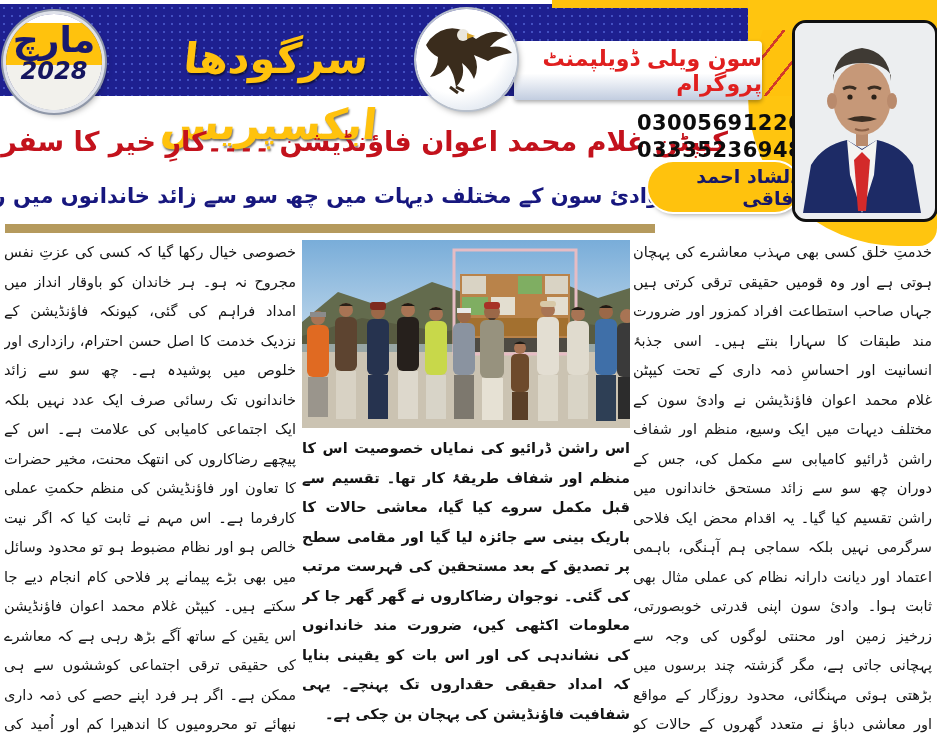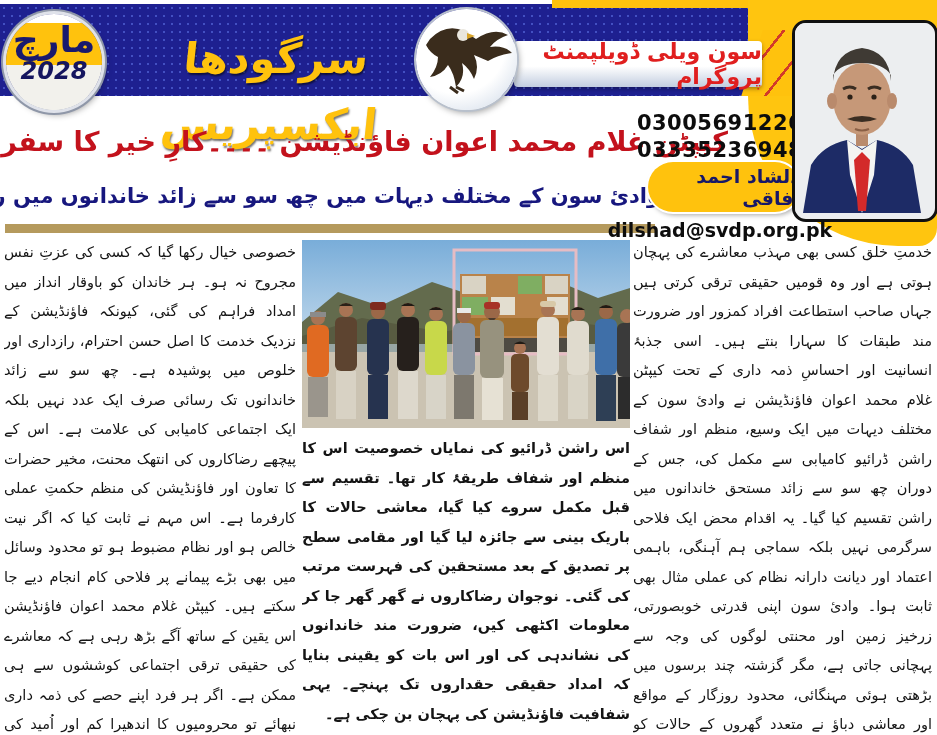--- a/index.html
+++ b/index.html
@@ -25,21 +25,21 @@
   .paper-title{position:absolute;left:108px;top:26px;width:336px;height:66px;z-index:3;
                color:#ffc20d;font-size:42px;font-weight:bold;direction:rtl;text-align:center;
                line-height:66px;transform:skewX(-6deg);
                text-shadow:1px 2px 2px rgba(0,0,0,.55);}
 
   .eagle-circle{position:absolute;left:416px;top:9px;width:101px;height:101px;border-radius:50%;
                 background:radial-gradient(circle at 40% 35%,#ffffff 55%,#c8d4e4);
                 box-shadow:0 0 0 2px #b8c0cc,2px 3px 6px rgba(0,0,0,.35);z-index:5;overflow:hidden;}
   .eagle-circle svg{display:block;}
 
-  .program-band{position:absolute;left:514px;top:41px;width:248px;height:46px;z-index:3;
+  .program-band{position:absolute;left:514px;top:41px;width:248px;height:59px;z-index:3;
                 background:linear-gradient(#ffffff 55%,#c2cde0);border-radius:4px;
                 display:flex;align-items:center;justify-content:center;
                 box-shadow:0 2px 4px rgba(0,0,0,.35);}
   .program-band span{color:#e01f1f;font-size:22px;font-weight:bold;direction:rtl;}
   .band-stripe{position:absolute;left:752px;top:30px;width:60px;height:66px;z-index:2;
                background:repeating-linear-gradient(115deg,#ffc20d 0 18px,#d23a2a 18px 21px,#ffc20d 21px 30px);
                transform:skewX(-18deg);}
 
   
   .photo-card{position:absolute;left:792px;top:20px;width:140px;height:196px;z-index:7;
@@ -122,21 +122,20 @@
       <path d="M52,96 Q67,90 82,96 Q67,102 52,96 Z" fill="#3a2d22"></path>
       <path d="M60,106 Q67,109 74,106" stroke="#8a5f45" stroke-width="2" fill="none"></path>
     </svg>
   </div>
 
   <div class="phones">
     <div>03005691226</div>
     <div>03335236948</div>
   </div>
   <div class="name-pill">دلشاد احمد آفاقی</div>
-  <div class="email">dilshad@svdp.org.pk</div>
 
   <h1 class="headline">کیپٹن غلام محمد اعوان فاؤنڈیشن ۔۔۔۔کارِ خیر کا سفر جاری</h1>
   <h2 class="subheadline">وادیٔ سون کے مختلف دیہات میں چھ سو سے زائد خاندانوں میں راشن کی تاریخی تقسیم</h2>
   <div class="tan-bar"></div>
 
   <section class="col col-right">
     <p>خدمتِ خلق کسی بھی مہذب معاشرے کی پہچان ہوتی ہے اور وہ قومیں حقیقی ترقی کرتی ہیں جہاں صاحب استطاعت افراد کمزور اور ضرورت مند طبقات کا سہارا بنتے ہیں۔ اسی جذبۂ انسانیت اور احساسِ ذمہ داری کے تحت کیپٹن غلام محمد اعوان فاؤنڈیشن نے وادیٔ سون کے مختلف دیہات میں ایک وسیع، منظم اور شفاف راشن ڈرائیو کامیابی سے مکمل کی، جس کے دوران چھ سو سے زائد مستحق خاندانوں میں راشن تقسیم کیا گیا۔ یہ اقدام محض ایک فلاحی سرگرمی نہیں بلکہ سماجی ہم آہنگی، باہمی اعتماد اور دیانت دارانہ نظام کی عملی مثال بھی ثابت ہوا۔ وادیٔ سون اپنی قدرتی خوبصورتی، زرخیز زمین اور محنتی لوگوں کی وجہ سے پہچانی جاتی ہے، مگر گزشتہ چند برسوں میں بڑھتی ہوئی مہنگائی، محدود روزگار کے مواقع اور معاشی دباؤ نے متعدد گھروں کے حالات کو متاثر کیا ہے۔ خصوصاً دیہی علاقوں میں ایسے سفید پوش خاندان موجود ہیں جو عزتِ نفس کی خاطر مدد مانگنے سے گریز کرتے ہیں۔ فاؤنڈیشن نے انہی خاندانوں تک خاموشی اور وقار کے ساتھ امداد پہنچانے کو اپنی ترجیح بنایا۔</p>
   </section>
 
   <section class="col col-mid">

